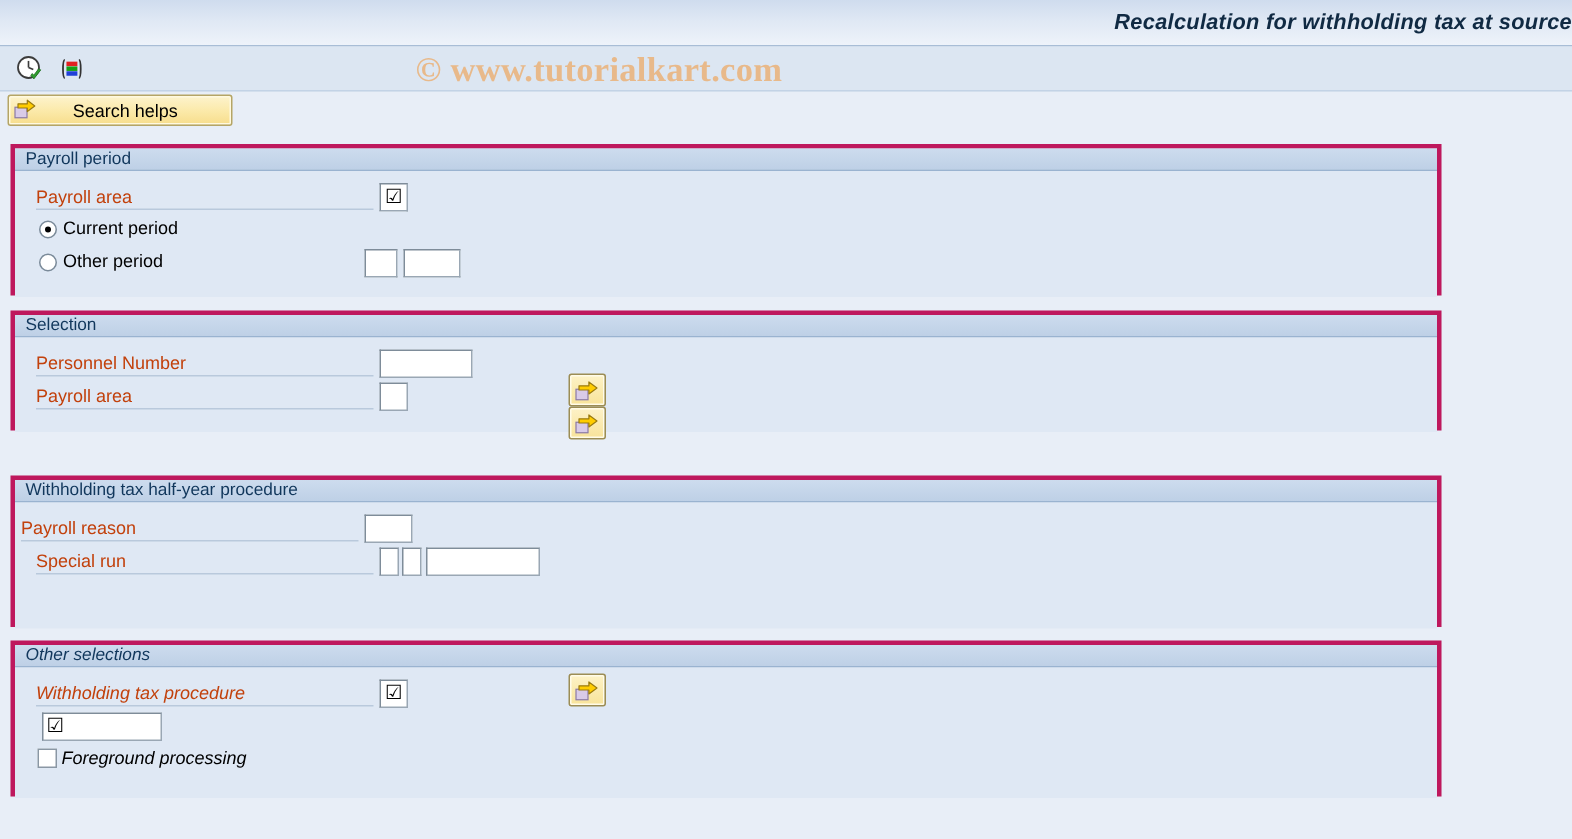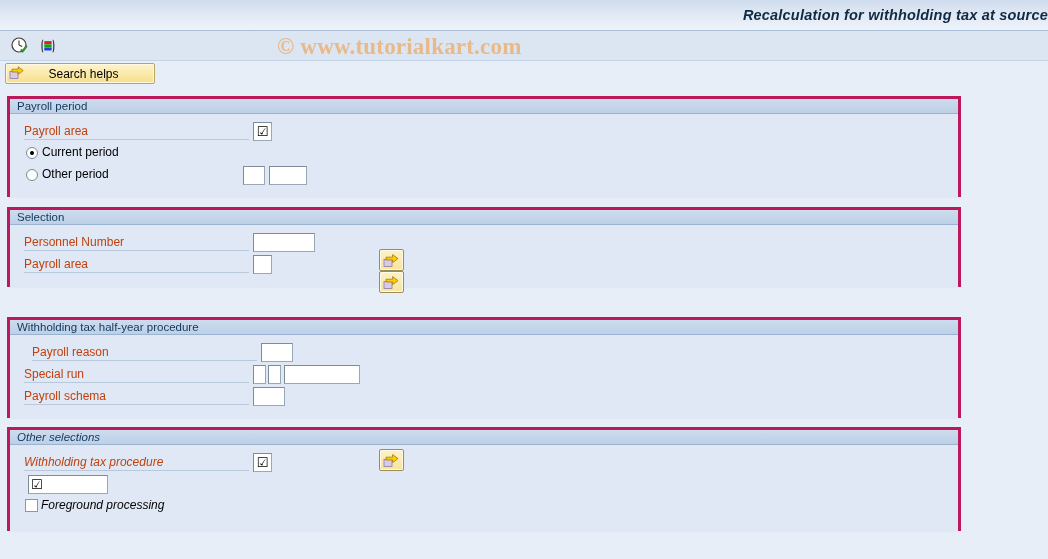--- a/index.html
+++ b/index.html
@@ -316,36 +316,32 @@
         <path d="M3 4.2 L9.6 4.2 L9.6 1.6 L15 5.6 L9.6 9.6 L9.6 7 L3 7 Z" fill="#ffcc00" stroke="#9a7b12" stroke-width="0.8" stroke-linejoin="round"></path>
       </svg>
     </div>
   </div>
 </div>
 
 <div class="panel" style="top:317px; height:101px;">
   <div class="panel-header">Withholding tax half-year procedure</div>
   <div class="panel-body" style="height:84px;">
 
-    <div class="frow" style="left:22px; top:8px;">
+    <div class="frow" style="left:4px; top:8px;">
       <span class="flabel" style="width:225px;">Payroll reason</span>
       <span class="sapinput" style="width:32px; margin-left:4px;"></span>
     </div>
 
     <div class="frow" style="left:14px; top:30px;">
       <span class="flabel" style="width:225px;">Special run</span>
       <span class="sapinput" style="width:13px; margin-left:4px;"></span>
       <span class="sapinput" style="width:13px; margin-left:2px;"></span>
       <span class="sapinput" style="width:76px; margin-left:3px;"></span>
     </div>
 
-    <div class="frow" style="left:14px; top:52px;">
-      <span class="flabel" style="width:225px;">Payroll schema</span>
-      <span class="sapinput" style="width:32px; margin-left:4px;"></span>
-    </div>
   </div>
 </div>
 
 <div class="panel" style="top:427px; height:104px;font-style:italic;">
   <div class="panel-header">Other selections</div>
   <div class="panel-body" style="height:87px;">
 
     <div class="frow" style="left:14px; top:8px;">
       <span class="flabel" style="width:225px;">Withholding tax procedure</span>
       <span class="sapinput" style="width:19px; height:19px; margin-left:4px; justify-content:center;">

